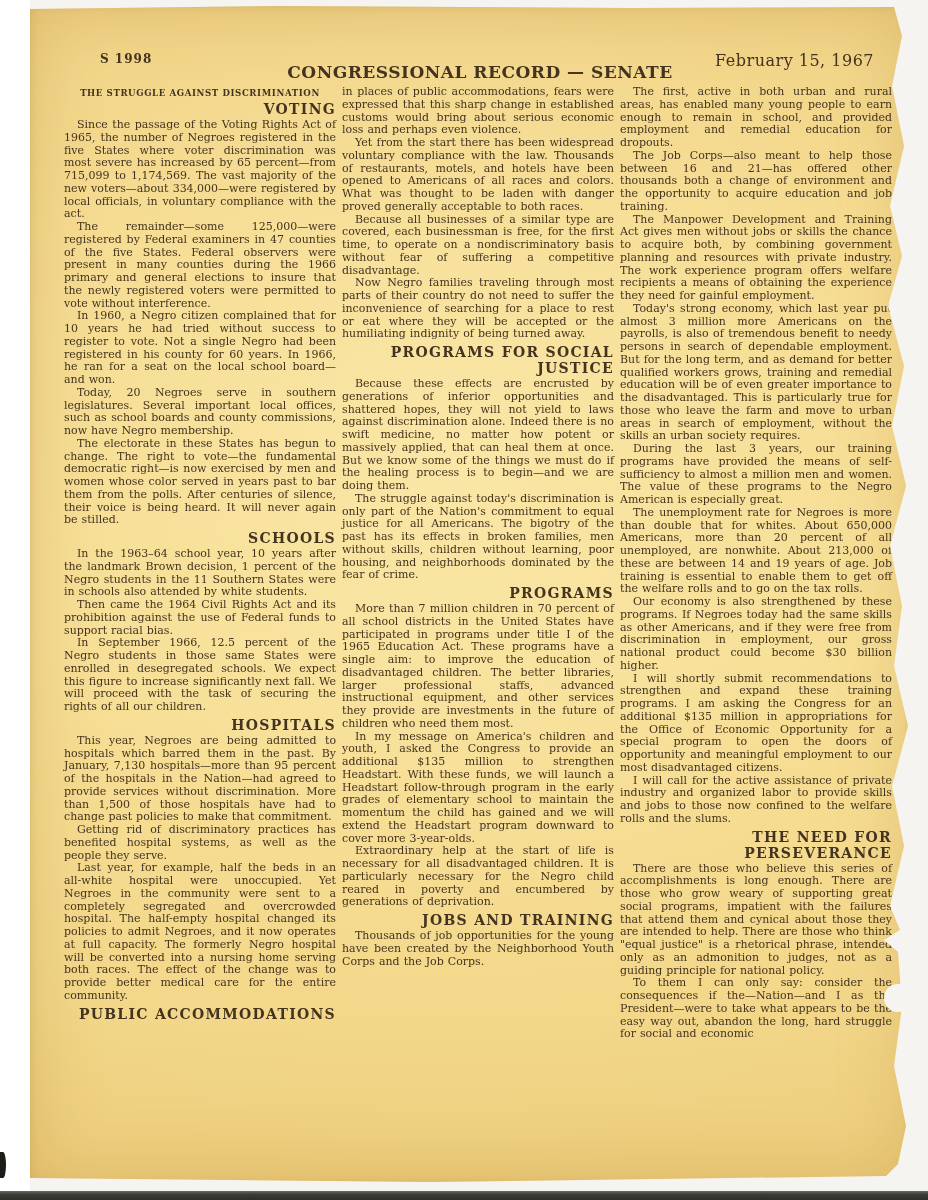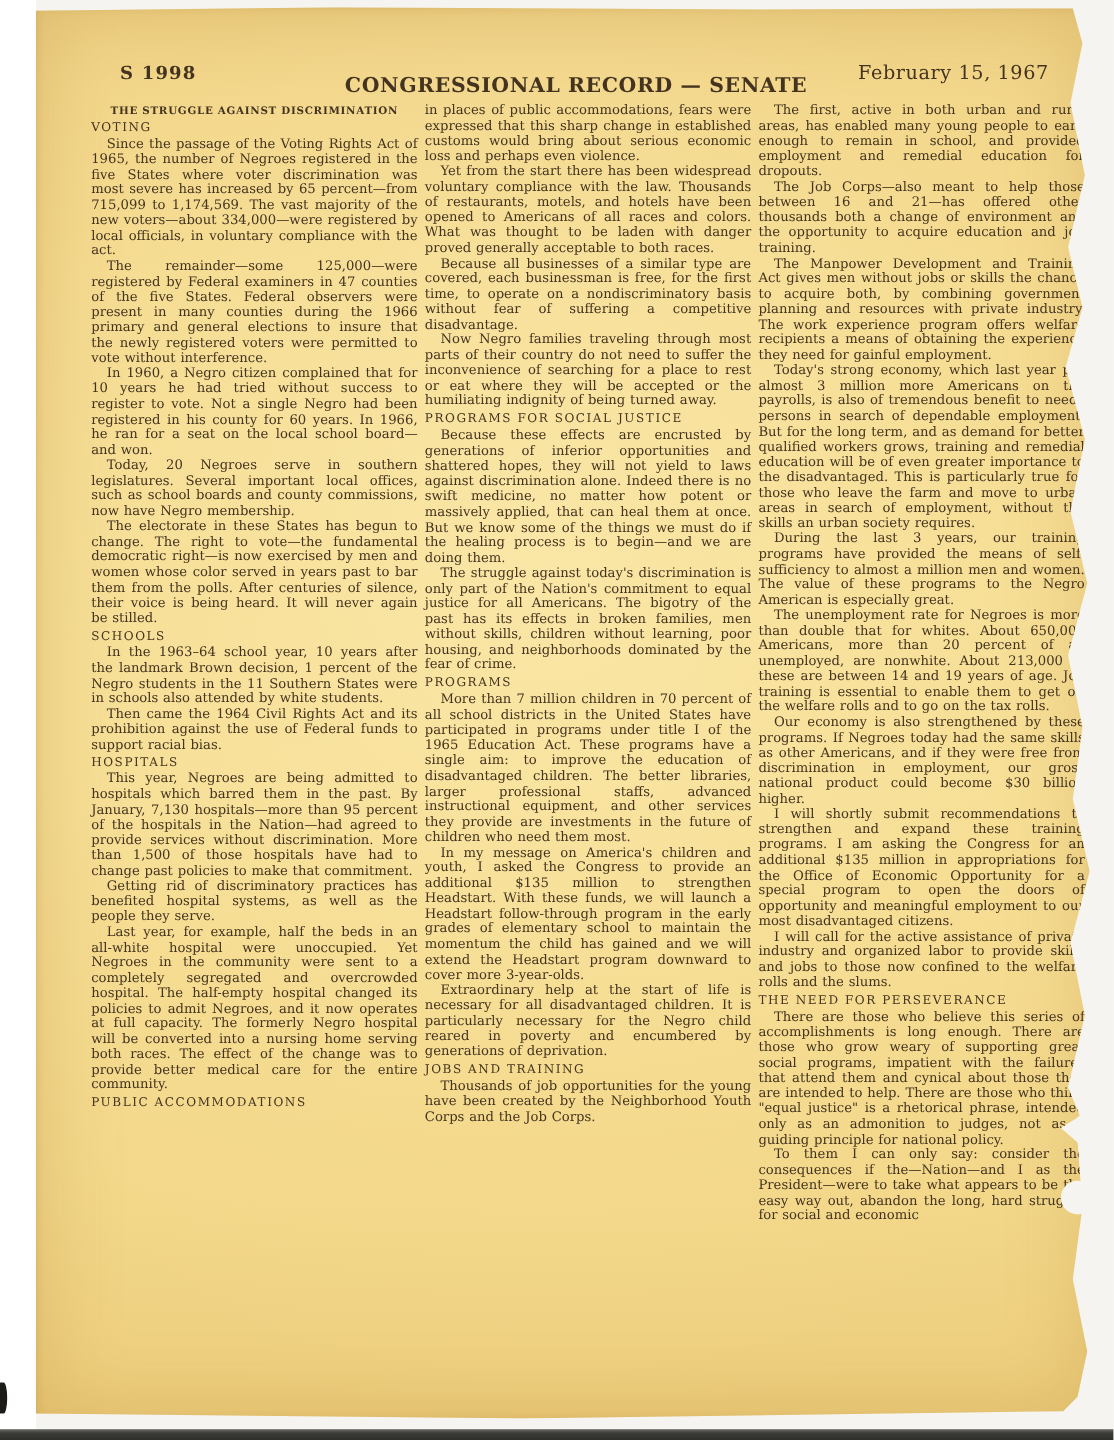--- a/index.html
+++ b/index.html
@@ -39,46 +39,46 @@
     color:var(--ink);
   }
   .punch-hole{position:absolute;background:#f6f4f0;border-radius:50%;}
   .hole-1{left:884px;top:984px;width:28px;height:28px;}
   .hole-2{left:896px;top:928px;width:18px;height:18px;}
   .page-header{
     position:absolute;left:48px;right:28px;top:40px;height:34px;
   }
   .edition{
     position:absolute;left:22px;top:6px;
-    font-size:15px;font-weight:bold;letter-spacing:1px;
+    font-size:12px;font-weight:bold;letter-spacing:1px;
   }
   .masthead{
     position:absolute;left:0;right:0;top:16px;text-align:center;
     font-size:17px;font-weight:bold;letter-spacing:.5px;
   }
   .issue-date{
     position:absolute;right:8px;top:5px;
     font-size:16px;letter-spacing:.5px;
   }
   .columns{
-    position:absolute;left:46px;top:80px;width:828px;
+    position:absolute;left:34px;top:80px;width:828px;
     display:flex;gap:6px;align-items:flex-start;
   }
   .col{width:272px;flex:0 0 272px;}
   .col p{
     font-size:11px;line-height:1.16;text-align:justify;text-indent:13px;
     word-spacing:.5px;
   }
   .col p.noindent{text-indent:0;}
   .col .head1{
     font-size:8.6px;font-weight:bold;text-align:center;letter-spacing:.6px;
     margin:2px 0 1px;
   }
   .col .head2{
-    font-size:10px;font-weight:normal;text-align:left;letter-spacing:1.3px;
+    font-size:14px;font-weight:bold;text-align:right;letter-spacing:1.3px;
     margin:3px 0 2px;
   }
   .edge-mark{
     position:absolute;left:0;top:1152px;width:6px;height:26px;
     background:#1e1c18;border-radius:0 60% 60% 0;
   }
 </style>
 </head>
 <body>
 
@@ -97,20 +97,21 @@
         <div class="head1">THE STRUGGLE AGAINST DISCRIMINATION</div>
         <div class="head2">VOTING</div>
         <p class="para">Since the passage of the Voting Rights Act of 1965, the number of Negroes registered in the five States where voter discrimination was most severe has increased by 65 percent—from 715,099 to 1,174,569.  The vast majority of the new voters—about 334,000—were registered by local officials, in voluntary compliance with the act.</p>
         <p class="para">The remainder—some 125,000—were registered by Federal examiners in 47 counties of the five States.  Federal observers were present in many counties during the 1966 primary and general elections to insure that the newly registered voters were permitted to vote without interference.</p>
         <p class="para">In 1960, a Negro citizen complained that for 10 years he had tried without success to register to vote.  Not a single Negro had been registered in his county for 60 years.  In 1966, he ran for a seat on the local school board—and won.</p>
         <p class="para">Today, 20 Negroes serve in southern legislatures.  Several important local offices, such as school boards and county commissions, now have Negro membership.</p>
         <p class="para">The electorate in these States has begun to change.  The right to vote—the fundamental democratic right—is now exercised by men and women whose color served in years past to bar them from the polls.  After centuries of silence, their voice is being heard.  It will never again be stilled.</p>
         <div class="head2">SCHOOLS</div>
         <p class="para">In the 1963–64 school year, 10 years after the landmark Brown decision, 1 percent of the Negro students in the 11 Southern States were in schools also attended by white students.</p>
         <p class="para">Then came the 1964 Civil Rights Act and its prohibition against the use of Federal funds to support racial bias.</p>
+        <p class="para">In September 1966, 12.5 percent of the Negro students in those same States were enrolled in desegregated schools.  We expect this figure to increase significantly next fall.  We will proceed with the task of securing the rights of all our children.</p>
         <div class="head2">HOSPITALS</div>
         <p class="para">This year, Negroes are being admitted to hospitals which barred them in the past.  By January, 7,130 hospitals—more than 95 percent of the hospitals in the Nation—had agreed to provide services without discrimination.  More than 1,500 of those hospitals have had to change past policies to make that commitment.</p>
         <p class="para">Getting rid of discriminatory practices has benefited hospital systems, as well as the people they serve.</p>
         <p class="para">Last year, for example, half the beds in an all-white hospital were unoccupied. Yet Negroes in the community were sent to a completely segregated and overcrowded hospital.  The half-empty hospital changed its policies to admit Negroes, and it now operates at full capacity.  The formerly Negro hospital will be converted into a nursing home serving both races.  The effect of the change was to provide better medical care for the entire community.</p>
         <div class="head2">PUBLIC ACCOMMODATIONS</div>
       </div>
     <div class="col">
         <p class="para noindent">in places of public accommodations, fears were expressed that this sharp change in established customs would bring about serious economic loss and perhaps even violence.</p>
         <p class="para">Yet from the start there has been widespread voluntary compliance with the law.  Thousands of restaurants, motels, and hotels have been opened to Americans of all races and colors.  What was thought to be laden with danger proved generally acceptable to both races.</p>
         <p class="para">Because all businesses of a similar type are covered, each businessman is free, for the first time, to operate on a nondiscriminatory basis without fear of suffering a competitive disadvantage.</p>

